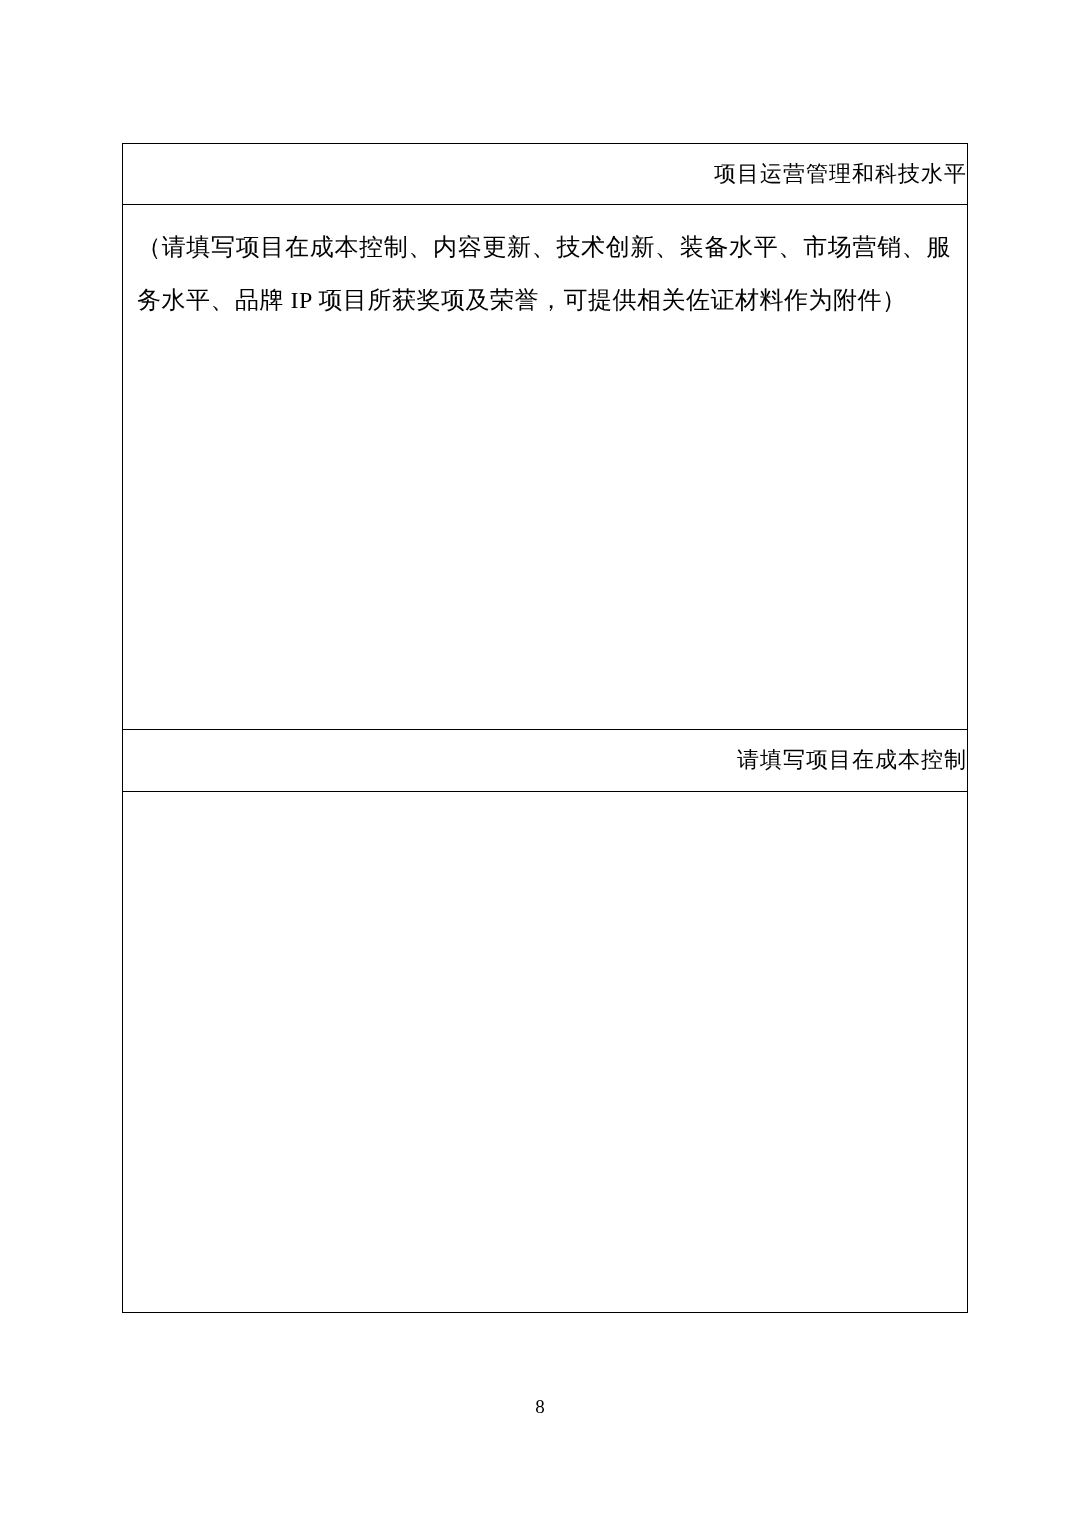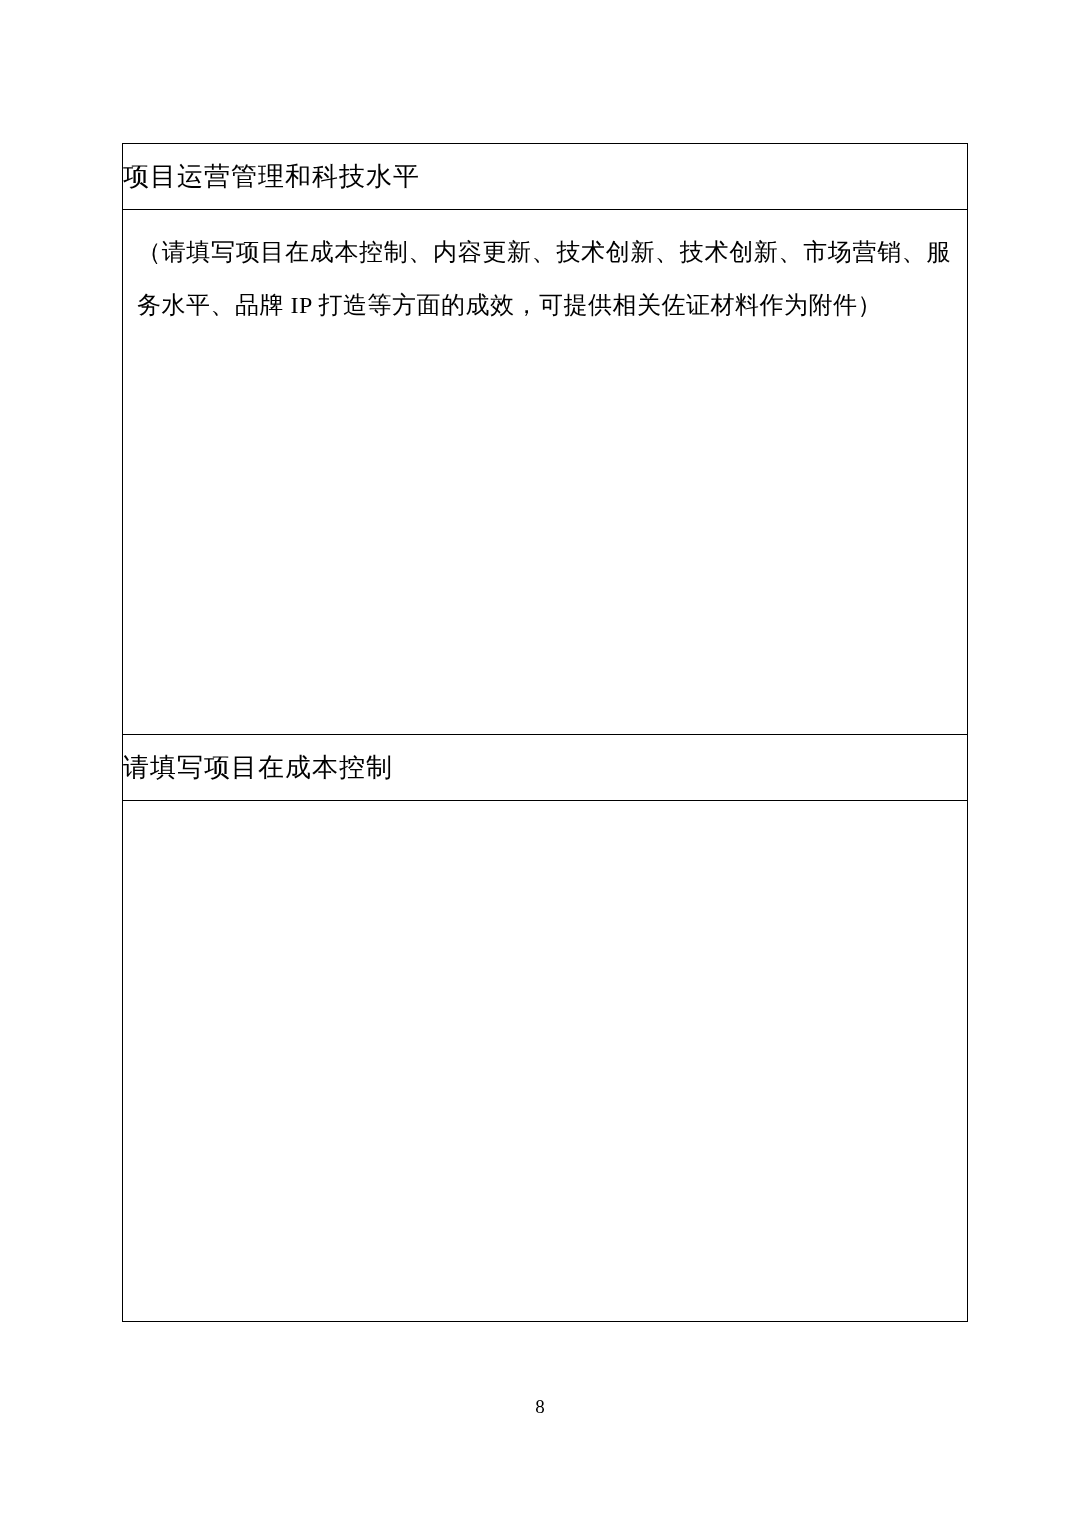--- a/index.html
+++ b/index.html
@@ -30,22 +30,22 @@
     width: 846px;
     border-collapse: collapse;
     table-layout: fixed;
   }
   .doc-table td {
     border: 1.6px solid #000000;
     padding: 0;
     vertical-align: top;
   }
   .section-title {
-    text-align: left;
-    font-size: 26px;
+    text-align: right;
+    font-size: 22px;
     line-height: 1.2;
     letter-spacing: 1px;
     padding: 17px 0 17px 0;
     font-family: "Liberation Serif", "DejaVu Serif", serif;
     font-weight: 400;
   }
   .prompt-cell {
     height: 524px;
   }
   .prompt-text {
@@ -81,21 +81,21 @@
 
   <table class="doc-table">
     <tbody>
         <tr>
       <td>
         <div class="section-title">项目运营管理和科技水平</div>
       </td>
     </tr>
     <tr>
       <td class="prompt-cell">
-        <div class="prompt-text">（请填写项目在成本控制、内容更新、技术创新、技术创新、市场营销、服务水平、品牌 IP 打造等方面的成效，可提供相关佐证材料作为附件）</div>
+        <div class="prompt-text">（请填写项目在成本控制、内容更新、技术创新、装备水平、市场营销、服务水平、品牌 IP 项目所获奖项及荣誉，可提供相关佐证材料作为附件）</div>
       </td>
     </tr>
     <tr>
       <td>
         <div class="section-title">请填写项目在成本控制</div>
       </td>
     </tr>
     <tr>
       <td class="blank-cell">
         <div class="blank-fill"></div>

